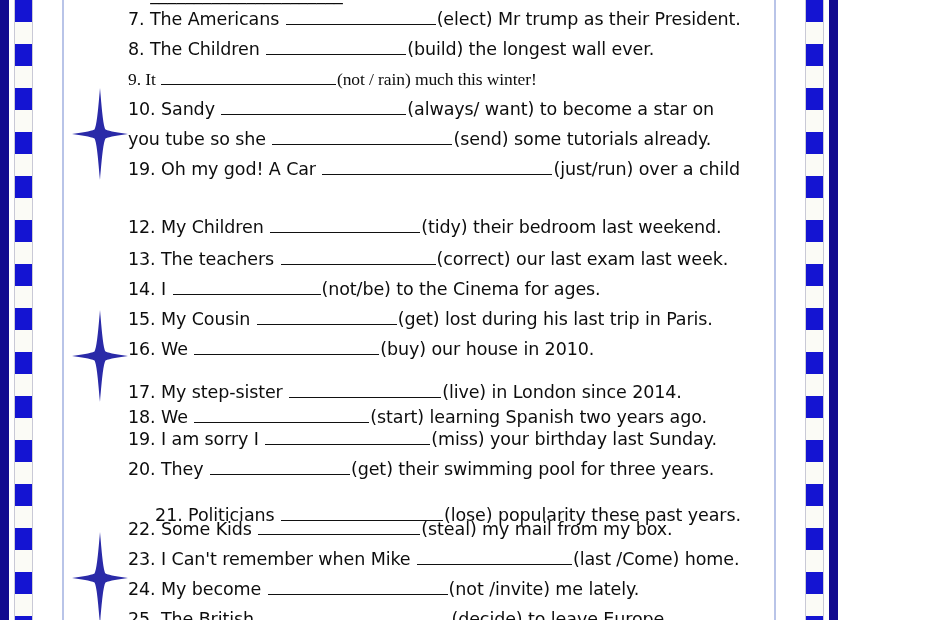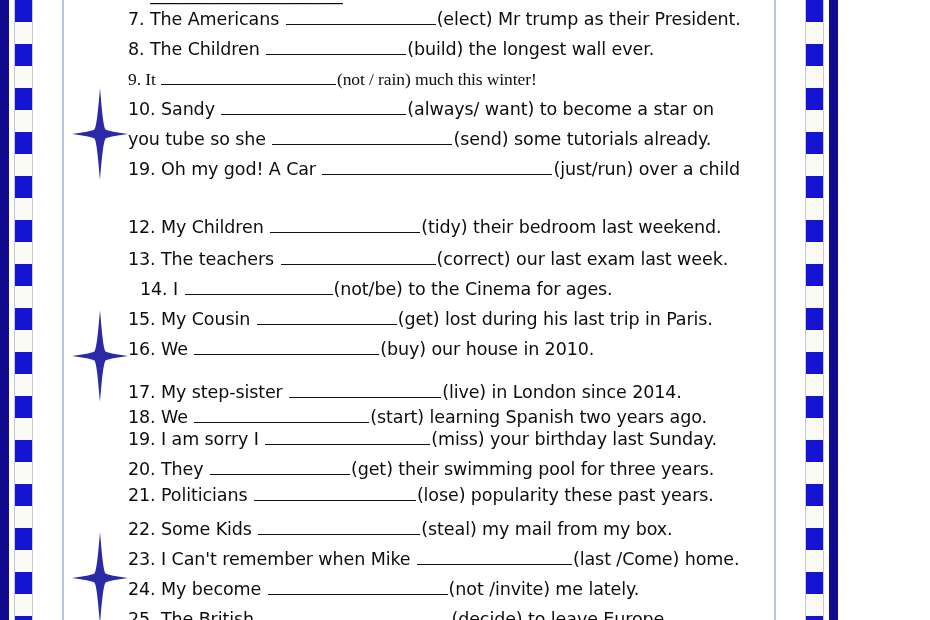--- a/index.html
+++ b/index.html
@@ -232,27 +232,27 @@
 
   <div class="sheet" id="sheet">
       <div class="line" style="top: 8px;"><span class="num">7. </span><span>The Americans </span><span class="blank" style="width: 150px;"></span><span class="cue">(elect) </span><span>Mr trump as their President.</span></div>
       <div class="line" style="top: 38px;"><span class="num">8. </span><span>The Children </span><span class="blank" style="width: 140px;"></span><span class="cue">(build) </span><span>the longest wall ever.</span></div>
       <div class="line" style="top: 68px; font-family: Liberation Serif, serif;"><span class="num">9. </span><span>It </span><span class="blank" style="width: 175px;"></span><span class="cue">(not / rain) </span><span>much this winter!</span></div>
       <div class="line" style="top: 98px;"><span class="num">10. </span><span>Sandy </span><span class="blank" style="width: 185px;"></span><span class="cue">(always/ want) </span><span>to become a star on</span></div>
       <div class="line" style="top: 128px;"><span>you tube so she </span><span class="blank" style="width: 180px;"></span><span class="cue">(send) </span><span>some tutorials already.</span></div>
       <div class="line" style="top: 158px;"><span class="num">19. </span><span>Oh my god! A Car </span><span class="blank" style="width: 230px;"></span><span class="cue">(just/run) </span><span>over a child</span></div>
       <div class="line" style="top: 201px; margin-top: 15px;"><span class="num">12. </span><span>My Children </span><span class="blank" style="width: 150px;"></span><span class="cue">(tidy) </span><span>their bedroom last weekend.</span></div>
       <div class="line" style="top: 248px;"><span class="num">13. </span><span>The teachers </span><span class="blank" style="width: 155px;"></span><span class="cue">(correct) </span><span>our last exam last week.</span></div>
-      <div class="line" style="top: 278px; margin-left: 12px;"><span class="num">14. </span><span>I </span><span class="blank" style="width: 148px;"></span><span class="cue">(not/be) </span><span>to the Cinema for ages.</span></div>
+      <div class="line" style="top: 278px;"><span class="num">14. </span><span>I </span><span class="blank" style="width: 148px;"></span><span class="cue">(not/be) </span><span>to the Cinema for ages.</span></div>
       <div class="line" style="top: 308px;"><span class="num">15. </span><span>My Cousin </span><span class="blank" style="width: 140px;"></span><span class="cue">(get) </span><span>lost during  his last trip in Paris.</span></div>
       <div class="line" style="top: 338px;"><span class="num">16. </span><span>We </span><span class="blank" style="width: 185px;"></span><span class="cue">(buy) </span><span>our house in 2010.</span></div>
       <div class="line" style="top: 368px; margin-top: 13px;"><span class="num">17. </span><span>My step-sister </span><span class="blank" style="width: 152px;"></span><span class="cue">(live) </span><span>in London since  2014.</span></div>
       <div class="line" style="top: 398px; margin-top: 8px;"><span class="num">18. </span><span>We </span><span class="blank" style="width: 175px;"></span><span class="cue">(start) </span><span>learning Spanish two years ago.</span></div>
       <div class="line" style="top: 428px;"><span class="num">19. </span><span>I am sorry I </span><span class="blank" style="width: 165px;"></span><span class="cue">(miss) </span><span>your birthday last Sunday.</span></div>
       <div class="line" style="top: 458px;"><span class="num">20. </span><span>They </span><span class="blank" style="width: 140px;"></span><span class="cue">(get) </span><span>their swimming pool for three years.</span></div>
-      <div class="line" style="top: 484px;"><span class="num">21. </span><span>Politicians </span><span class="blank" style="width: 162px;"></span><span class="cue">(lose) </span><span>popularity these past years.</span></div>
+      <div class="line" style="top: 504px; text-align: center;"><span class="num">21. </span><span>Politicians </span><span class="blank" style="width: 162px;"></span><span class="cue">(lose) </span><span>popularity these past years.</span></div>
       <div class="line" style="top: 518px;"><span class="num">22. </span><span>Some Kids </span><span class="blank" style="width: 162px;"></span><span class="cue">(steal) </span><span>my mail from my box.</span></div>
       <div class="line" style="top: 548px;"><span class="num">23. </span><span>I Can't remember when Mike </span><span class="blank" style="width: 155px;"></span><span class="cue">(last /Come) </span><span>home.</span></div>
       <div class="line" style="top: 578px;"><span class="num">24. </span><span>My become </span><span class="blank" style="width: 180px;"></span><span class="cue">(not /invite) </span><span>me lately.</span></div>
       <div class="line" style="top: 608px;"><span class="num">25. </span><span>The British </span><span class="blank" style="width: 190px;"></span><span class="cue">(decide) </span><span>to leave Europe.</span></div>
     </div>
 
 </div>
 
 </body></html>

